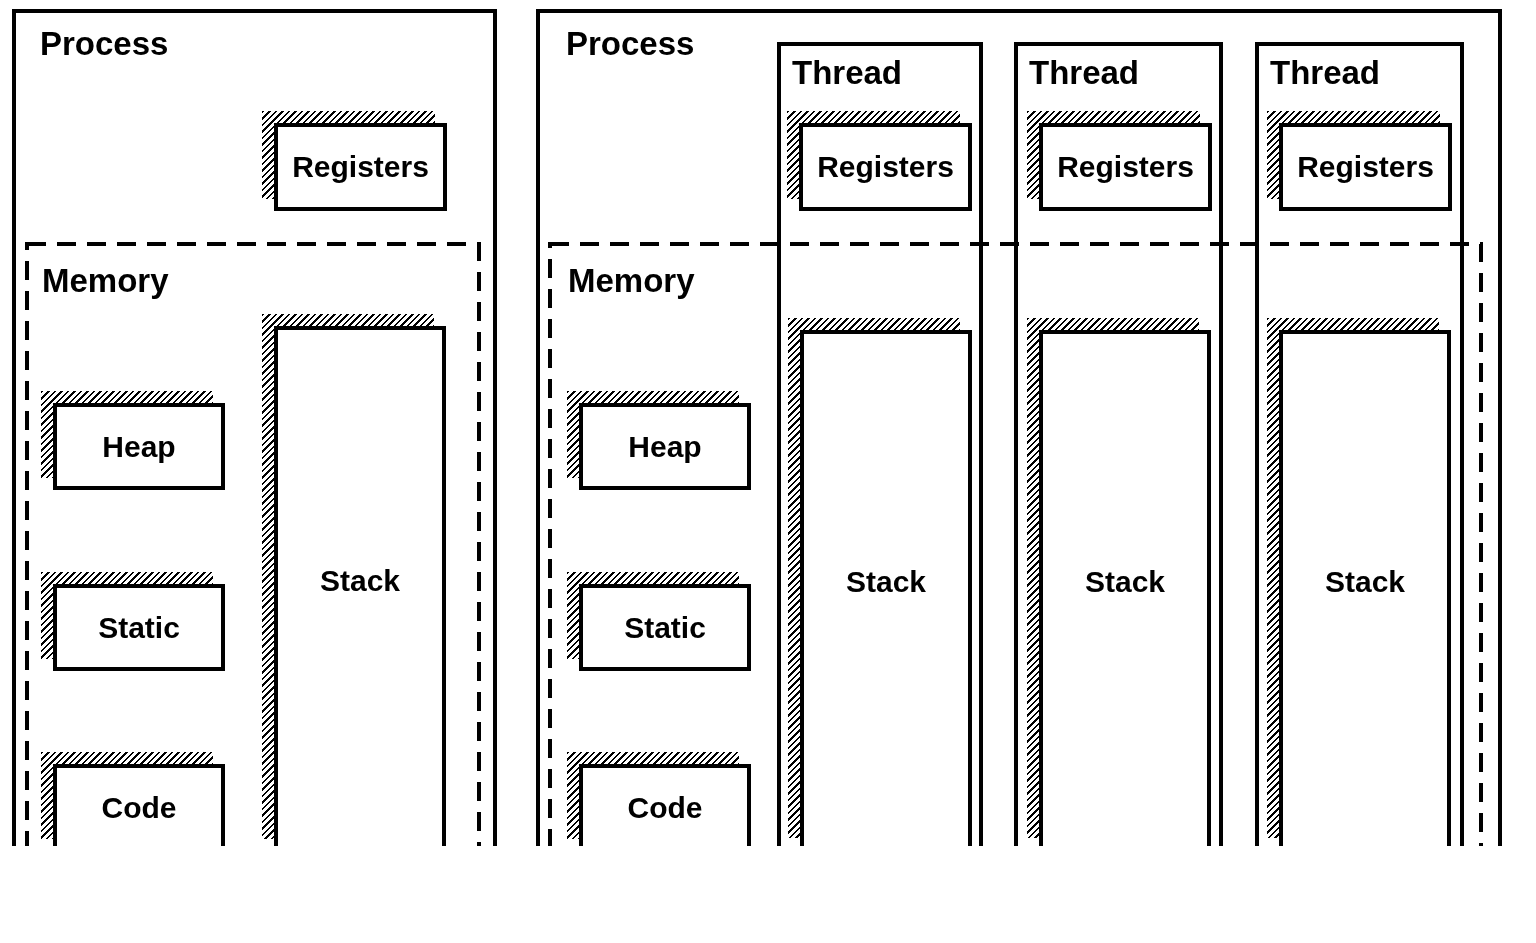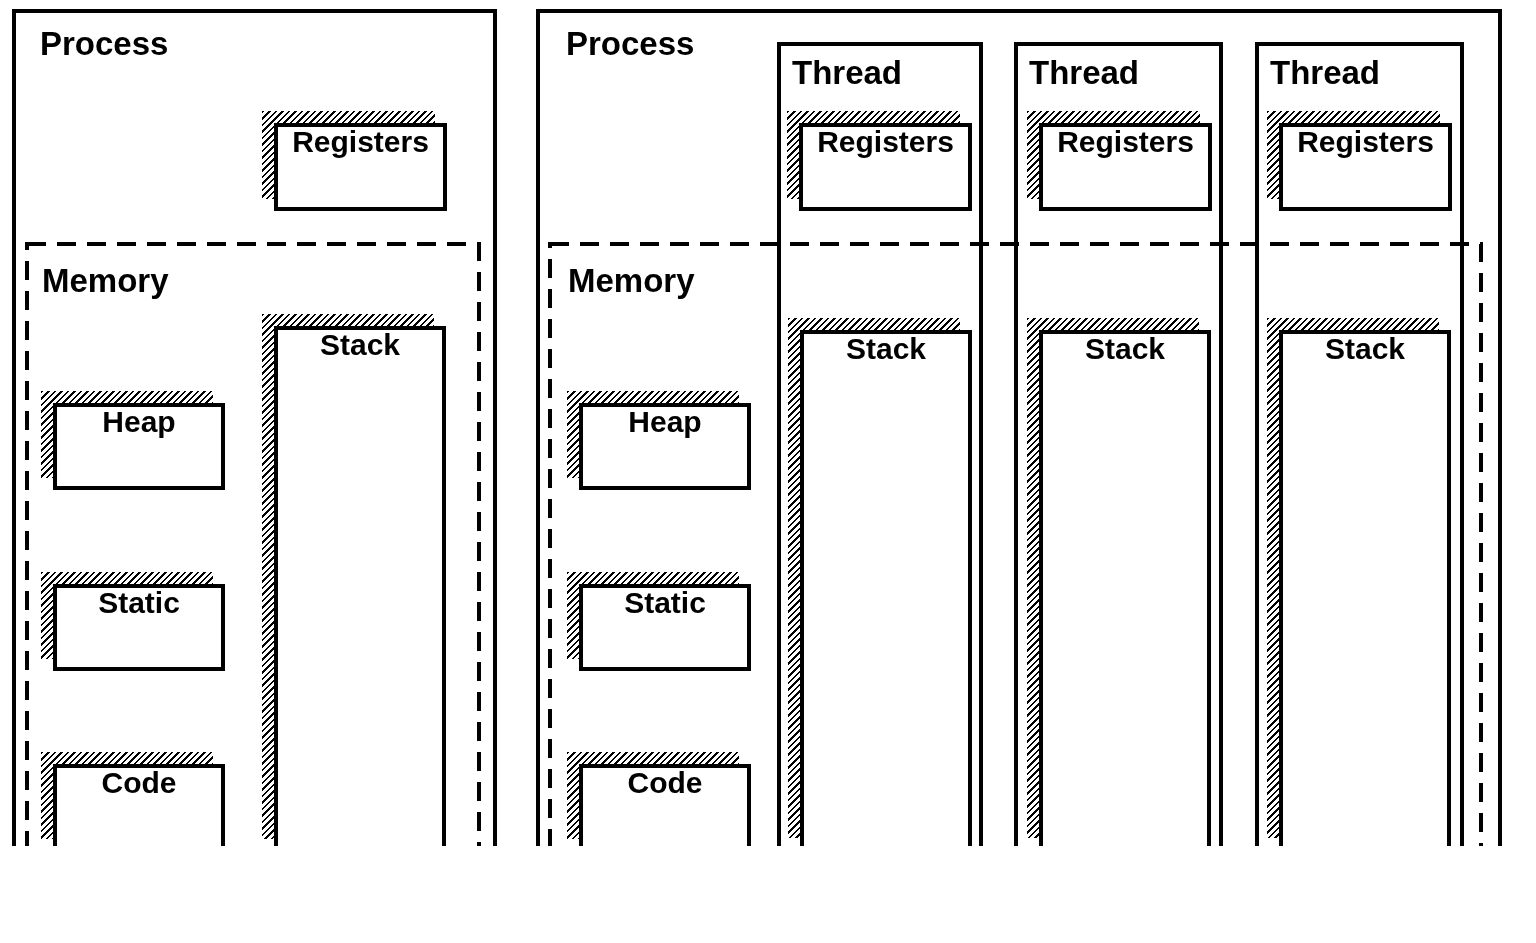--- a/index.html
+++ b/index.html
@@ -38,21 +38,21 @@
     background:repeating-linear-gradient(135deg,
       #000000 0px, #000000 1.8px,
       transparent 1.8px, transparent 4.6px);
   }
   .sbox .face {
     position:absolute;
     left:0; top:0; right:0; bottom:0;
     background:#ffffff;
     border:4px solid #000000;
     display:flex;
-    align-items:flex-start;
+    align-items:center;
     justify-content:center;
     font-size:30px;
     line-height:1;
   }
   .sbox .face.tall { padding-bottom:16px; }
   .dashed { position:absolute; }
 </style>
 </head>
 <body>
 

